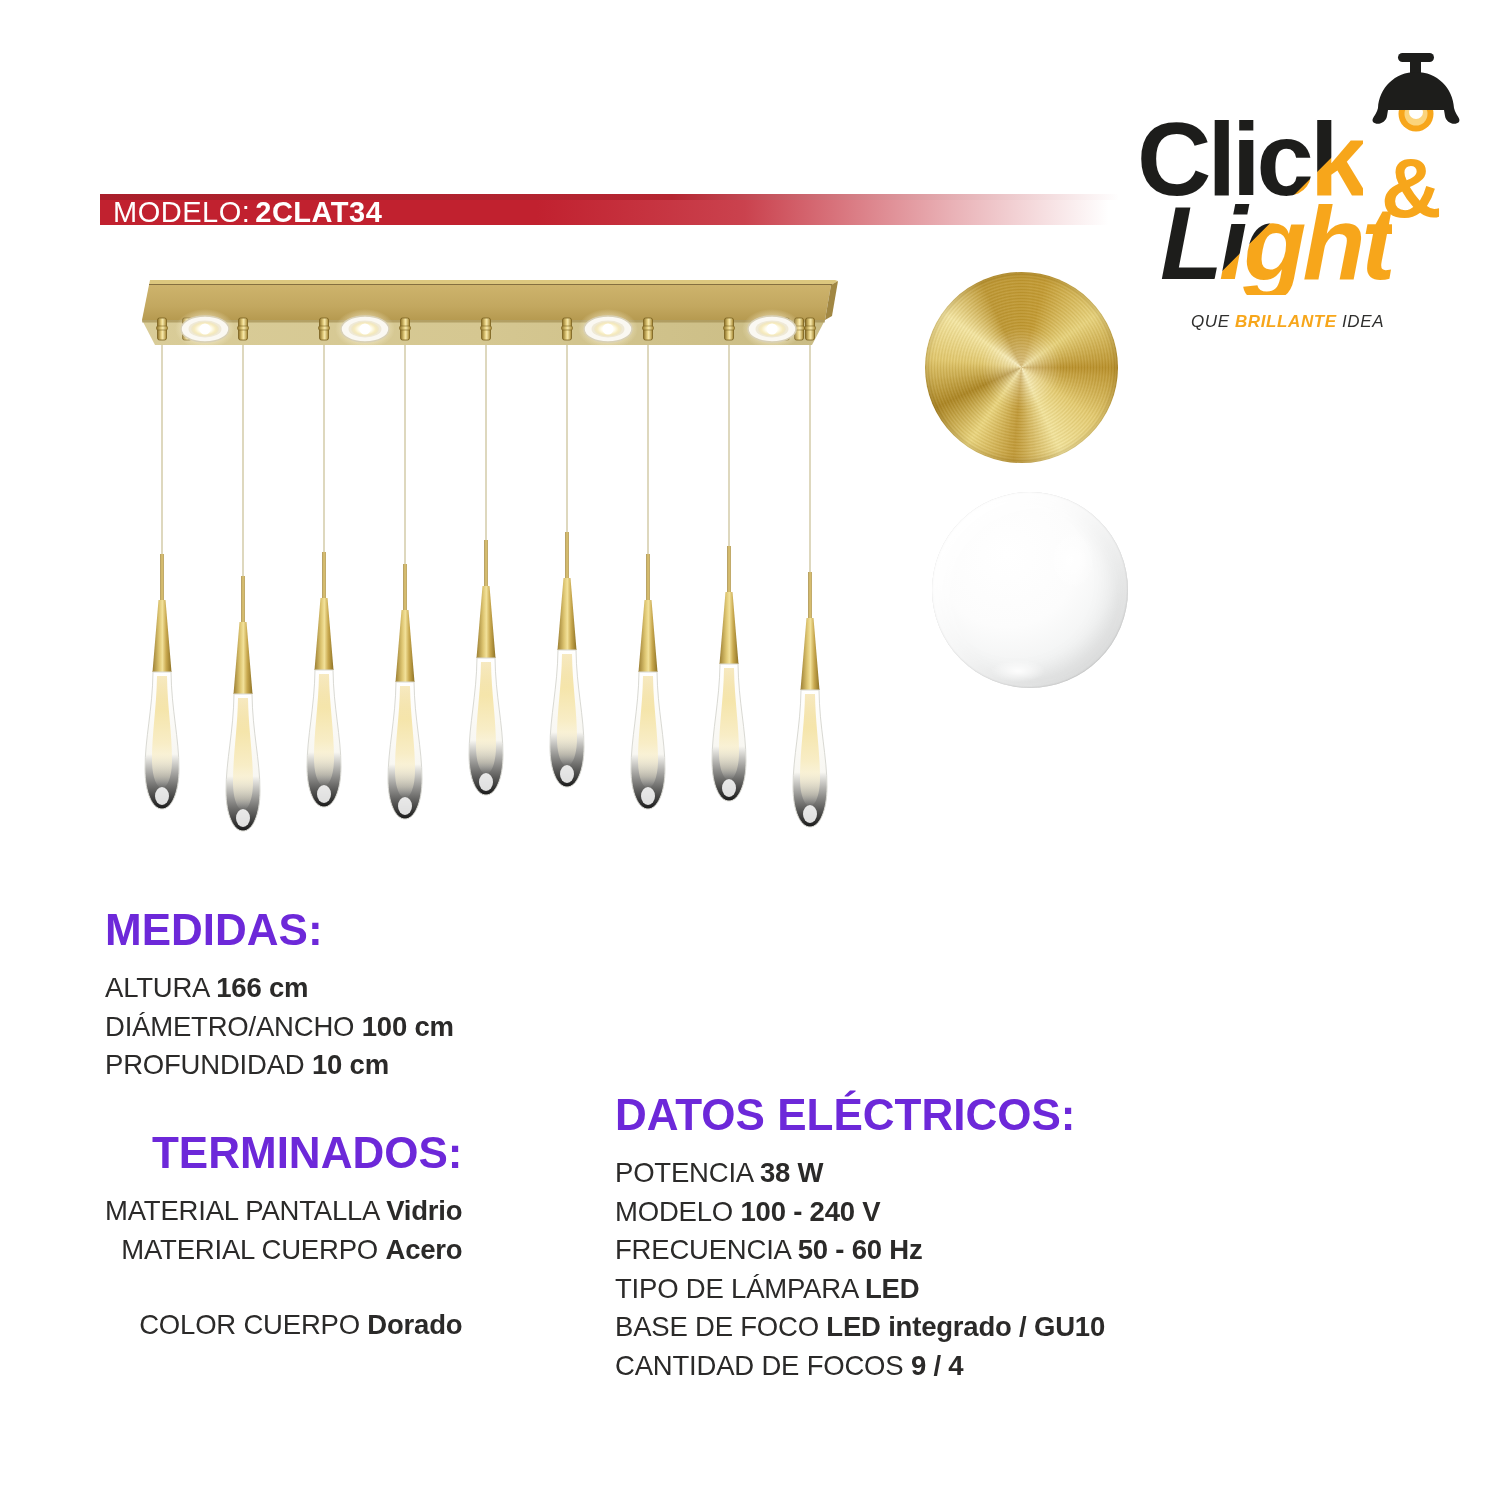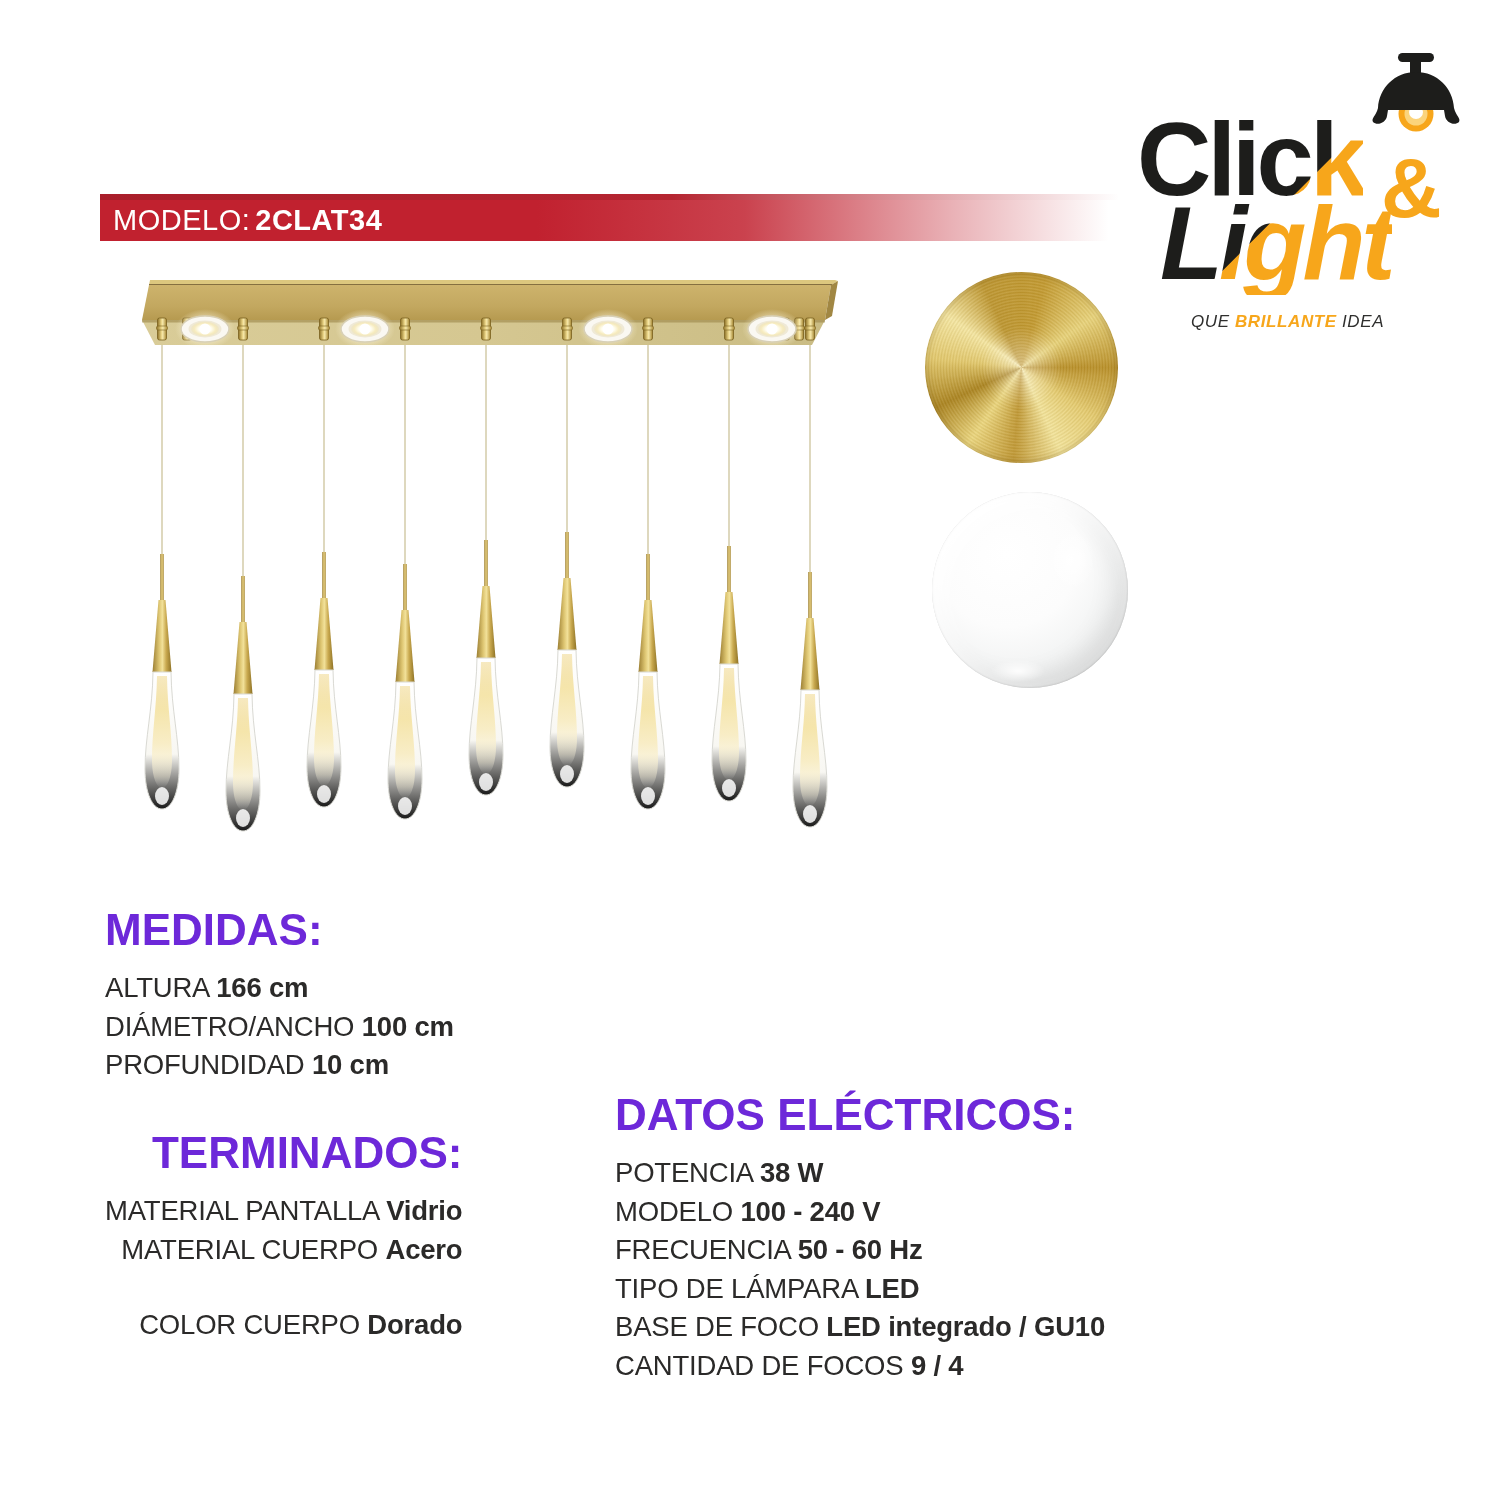--- a/index.html
+++ b/index.html
@@ -1,20 +1,20 @@
 <!DOCTYPE html>
 <html><head>
 <meta charset="utf-8">
 <style>
   html,body{margin:0;padding:0;background:#fff;}
   .page{position:relative;width:1500px;height:1500px;background:#ffffff;overflow:hidden;
         font-family:"Liberation Sans",sans-serif;color:#2b2a29;}
 
   
-  .banner{position:absolute;left:100px;top:194px;width:1040px;height:47px;}
+  .banner{position:absolute;left:100px;top:194px;width:1040px;height:31px;}
   .banner-stripe{position:absolute;top:0;left:0;right:0;height:6px;
     background:linear-gradient(90deg,#a91e2a 0%,#b52531 55%,rgba(181,37,49,0) 98%);}
   .banner-band{position:absolute;top:6px;left:0;right:0;bottom:0;display:flex;align-items:center;
     padding-left:13px;box-sizing:border-box;
     background:linear-gradient(90deg,#c1212f 0%,#c1212f 42%,rgba(193,33,47,.85) 62%,
                rgba(193,33,47,.35) 82%,rgba(193,33,47,0) 97%);}
   .banner-band span{color:#fff;font-size:29px;letter-spacing:.5px;}
   .banner-model{font-weight:700;margin-left:5px;}
 
   

